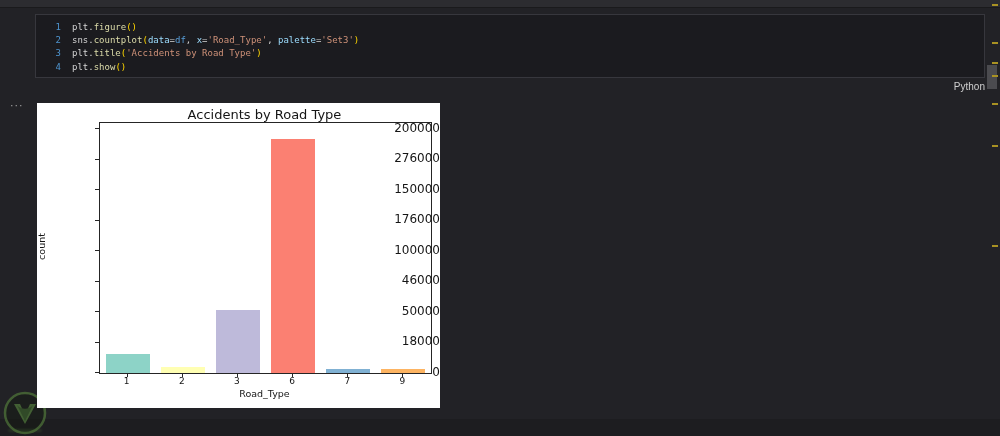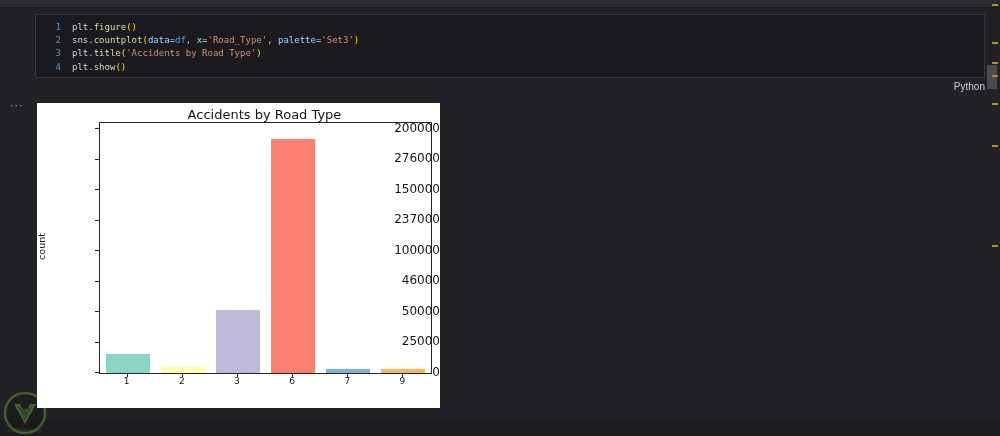--- a/index.html
+++ b/index.html
@@ -86,29 +86,29 @@
         <div class="bar" style="left: 5.51667px; width: 44.1333px; height: 19.2401px; background: rgb(141, 211, 199);"></div>
         <div class="bar" style="left: 60.6833px; width: 44.1333px; height: 5.8451px; background: rgb(255, 255, 179);"></div>
         <div class="bar" style="left: 115.85px; width: 44.1333px; height: 63.322px; background: rgb(190, 186, 218);"></div>
         <div class="bar" style="left: 171.017px; width: 44.1333px; height: 234.413px; background: rgb(251, 128, 114);"></div>
         <div class="bar" style="left: 226.183px; width: 44.1333px; height: 4.14028px; background: rgb(128, 177, 211);"></div>
         <div class="bar" style="left: 281.35px; width: 44.1333px; height: 3.77496px; background: rgb(253, 180, 98);"></div>
       </div>
     <div id="yticks">
         <div class="ytick-label" style="top: 263.5px;">0</div>
         <div class="ytick-mark" style="left: 58px; top: 269px;"></div>
-        <div class="ytick-label" style="top: 233.057px;">25000</div>
+        <div class="ytick-label" style="top: 233.057px;">18000</div>
         <div class="ytick-mark" style="left: 58px; top: 238.557px;"></div>
         <div class="ytick-label" style="top: 202.613px; text-align: right;">50000</div>
         <div class="ytick-mark" style="left: 58px; top: 208.113px;"></div>
         <div class="ytick-label" style="top: 172.17px;">46000</div>
         <div class="ytick-mark" style="left: 58px; top: 177.67px;"></div>
         <div class="ytick-label" style="top: 141.727px;">100000</div>
         <div class="ytick-mark" style="left: 58px; top: 147.227px;"></div>
-        <div class="ytick-label" style="top: 111.284px;">237000</div>
+        <div class="ytick-label" style="top: 111.284px;">176000</div>
         <div class="ytick-mark" style="left: 58px; top: 116.784px;"></div>
         <div class="ytick-label" style="top: 80.8405px;">150000</div>
         <div class="ytick-mark" style="left: 58px; top: 86.3405px;"></div>
         <div class="ytick-label" style="top: 50.3972px;">276000</div>
         <div class="ytick-mark" style="left: 58px; top: 55.8972px;"></div>
         <div class="ytick-label" style="top: 19.954px;">200000</div>
         <div class="ytick-mark" style="left: 58px; top: 25.454px;"></div>
       </div>
     <div id="xticks">
         <div class="xtick-label" style="left: 69.5833px;">1</div>
@@ -117,15 +117,16 @@
         <div class="xtick-mark" style="left: 144.75px;"></div>
         <div class="xtick-label" style="left: 179.917px;">3</div>
         <div class="xtick-mark" style="left: 199.917px;"></div>
         <div class="xtick-label" style="left: 235.083px;">6</div>
         <div class="xtick-mark" style="left: 255.083px;"></div>
         <div class="xtick-label" style="left: 290.25px;">7</div>
         <div class="xtick-mark" style="left: 310.25px;"></div>
         <div class="xtick-label" style="left: 345.417px;">9</div>
         <div class="xtick-mark" style="left: 365.417px;"></div>
       </div>
+    <div class="xlabel">Road_Type</div>
   </div>
 
 </div>
 
 </body></html>

